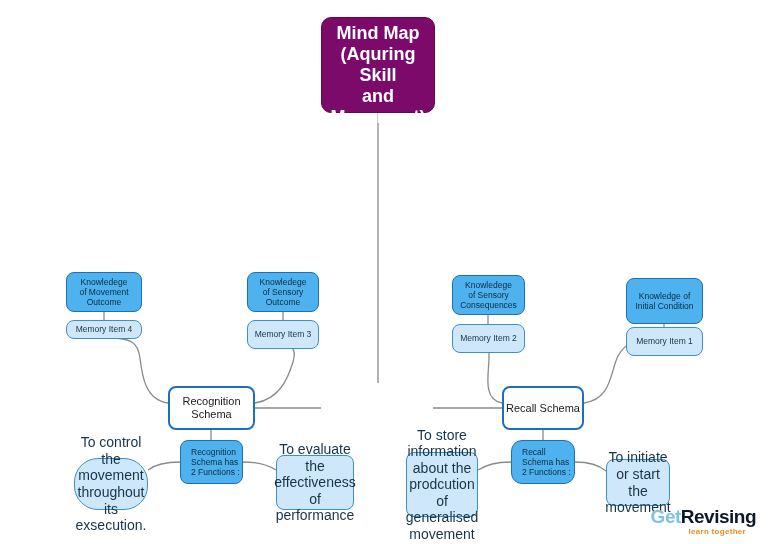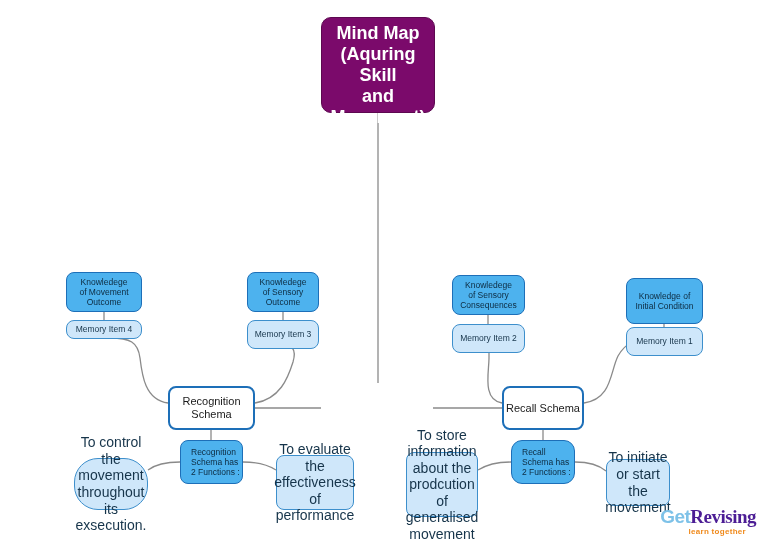--- a/index.html
+++ b/index.html
@@ -90,21 +90,21 @@
     align-items: flex-end;
     user-select: none;
   }
   .logo-wordmark {
     font-size: 19px;
     font-weight: bold;
     letter-spacing: -0.5px;
     line-height: 1;
   }
   .logo-get { color: #7ec2e8; }
-  .logo-rev { color: #4c1d95; font-family: Liberation Serif, serif; }
+  .logo-rev { color: #0f172a; }
   .logo-tag {
     color: #f08a1c;
     font-size: 8px;
     font-weight: bold;
     letter-spacing: 0.3px;
     margin-top: 1px;
     margin-right: 10px;
   }
 </style>
 </head>

